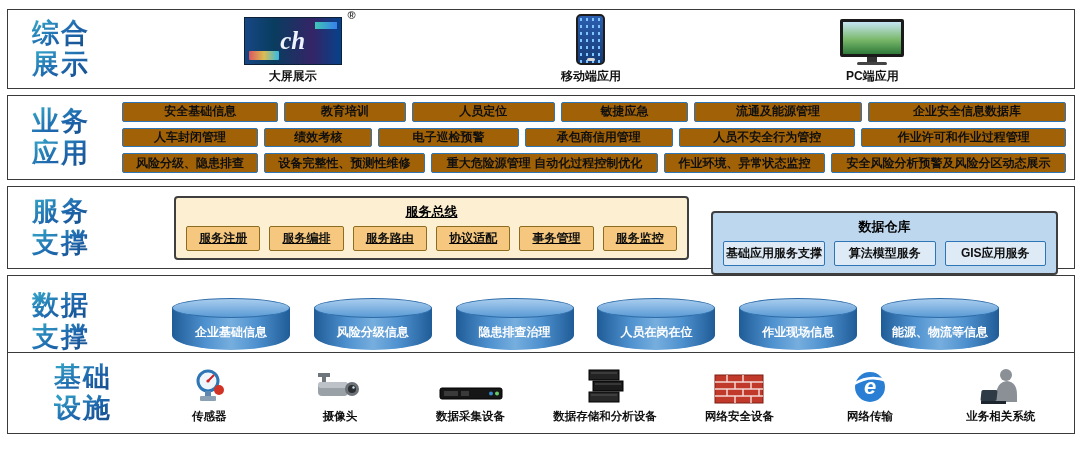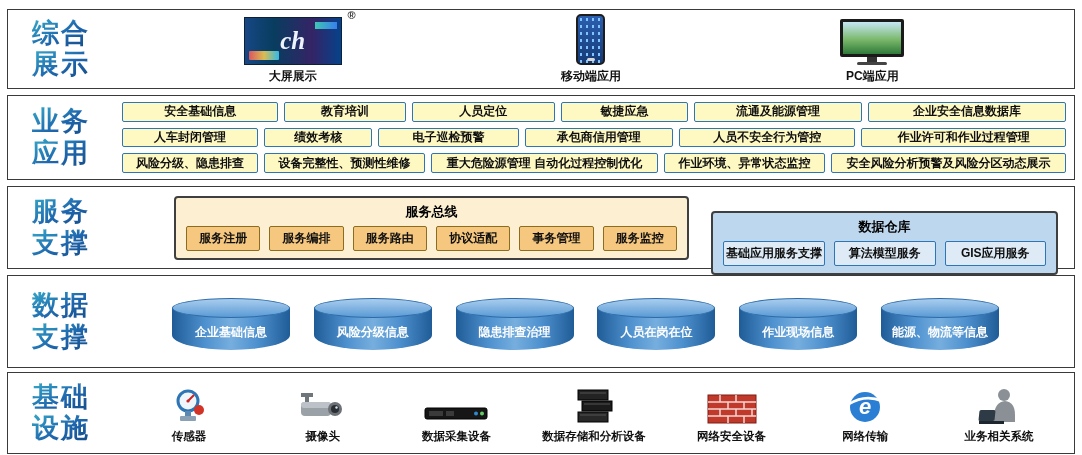--- a/index.html
+++ b/index.html
@@ -51,29 +51,29 @@
   .monitor{display:flex;flex-direction:column;align-items:center;}
   .monitor-screen{width:64px;height:38px;border:3px solid #1a1a1a;box-sizing:border-box;border-radius:2px;
     background:linear-gradient(180deg,#c6e6f3 0%,#7ab86b 55%,#2f7a3a 100%);}
   .monitor-stand{width:10px;height:5px;background:#333;}
   .monitor-base{width:30px;height:3px;background:#444;border-radius:2px;}
 
   
   .biz-content{display:flex;flex-direction:column;gap:6px;padding:6px 8px;}
   .biz-row{display:flex;gap:6px;flex:1;}
   .biz-box{
-    flex:1 1 auto;background:#fef9c3;border:1px solid #2e75b6;border-radius:2px;
+    flex:1 1 auto;background:#a16207;border:1px solid #2e75b6;border-radius:2px;
     display:flex;align-items:center;justify-content:center;
     font-size:12px;font-weight:bold;color:#0f0f0f;white-space:nowrap;padding:0 8px;
   }
 
   
   .svc-content{display:flex;align-items:center;gap:22px;padding:10px 16px 10px 60px;}
   .bus-box{flex:1.52;background:#fdf0d2;border:2px solid #3f3f3f;border-radius:4px;
-    padding:5px 10px 7px;display:flex;flex-direction:column;gap:5px;}
+    padding:5px 10px 7px;display:flex;flex-direction:column;gap:5px;text-decoration:underline;}
   .wh-box{flex:1;background:#bdd7ee;border:2px solid #3f3f3f;border-radius:4px;
     padding:5px 10px 7px;display:flex;flex-direction:column;gap:5px;margin-top:30px;}
   .group-title{text-align:center;font-size:13px;font-weight:bold;color:#000;}
   .group-items{display:flex;gap:9px;}
   .bus-item{flex:1;background:#f6c87f;border:1px solid #8c6d1f;border-radius:2px;
     text-align:center;font-size:12px;font-weight:bold;color:#0f0f0f;padding:3px 2px;white-space:nowrap;}
   .wh-item{flex:1;background:#deebf7;border:1px solid #2e75b6;border-radius:2px;
     text-align:center;font-size:12px;font-weight:bold;color:#0f0f0f;padding:3px 2px;white-space:nowrap;}
 
   
@@ -211,21 +211,21 @@
     </div>
     <div class="cylinder">
       <span class="cyl-label">作业现场信息</span>
     </div>
     <div class="cylinder">
       <span class="cyl-label">能源、物流等信息</span>
     </div>
   </div>
 </div>
 
-<div class="band" style="top:372px;height:82px;">
+<div class="band" style="top:352px;height:82px;padding-left:22px;">
   <div class="layer-label">
     <span>基础</span>
     <span>设施</span>
   </div>
   <div class="band-content infra-content">
 
     <div class="infra-item">
       <span class="infra-icon">
         <svg viewBox="0 0 40 40" width="40" height="40">
           <circle cx="19" cy="14" r="10" fill="#eef5fb" stroke="#2e75b6" stroke-width="3"></circle>

